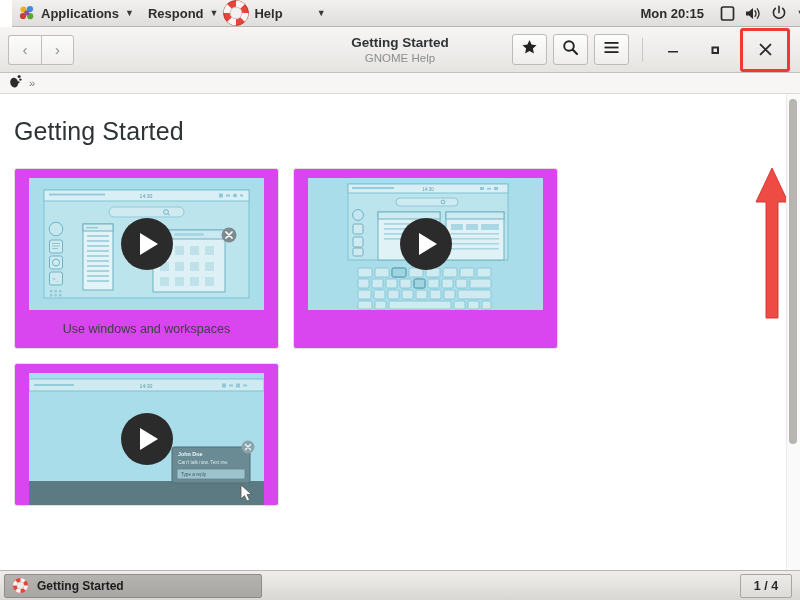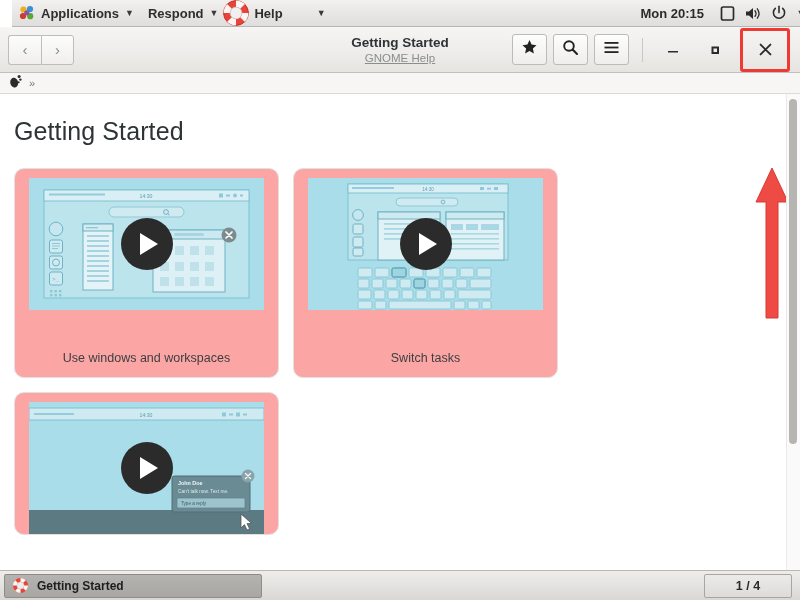--- a/index.html
+++ b/index.html
@@ -55,21 +55,21 @@
     color: #8a8a8a; font-size: 15px;
   }
   .nav-group .btn:first-child { border-radius: 3px 0 0 3px; border-right: none; }
   .nav-group .btn:last-child { border-radius: 0 3px 3px 0; }
   .title-block {
     position: absolute; left: 0; right: 0; top: 0; height: 46px;
     display: flex; flex-direction: column; align-items: center; justify-content: center;
     pointer-events: none;
   }
   .title-main { font-size: 13.5px; font-weight: bold; color: #2e3436; line-height: 16px; }
-  .title-sub { font-size: 11.5px; color: #8b8e8f; line-height: 14px; text-decoration: underline; }
+  .title-sub { font-size: 11.5px; color: #8b8e8f; line-height: 14px; }
   .hb-right { margin-left: auto; display: flex; align-items: center; z-index: 2; }
   .tool-btn {
     width: 35px; height: 31px; margin-left: 6px;
     background: linear-gradient(to bottom, #fdfdfd, #efeeec);
     border: 1px solid #bdbbb7; border-radius: 3px;
     display: flex; align-items: center; justify-content: center;
     color: #2b2b2b;
   }
   .hb-sep { width: 1px; height: 24px; background: #c9c7c4; margin: 0 9px 0 13px; }
   .wm-btn {
@@ -99,23 +99,23 @@
   }
   .page-title {
     font-size: 25px; color: #2e3436; font-weight: normal;
     padding: 23px 0 0 14px; letter-spacing: .1px;
   }
   .card-grid {
     display: flex; flex-wrap: wrap; gap: 14px; padding: 22px 0 0 14px;
     width: 570px;
   }
   .card {
-    width: 265px; background: #fca5a5; border: 1px solid #e2e0de;
-    border-radius: 10px; padding: 9px 9px 0 9px;
-    display: flex; flex-direction: column; align-items: center; gap: 29px;
+    width: 265px; background: #d946ef; border: 1px solid #e2e0de;
+    border-radius: 3px; padding: 9px 9px 0 9px;
+    display: flex; flex-direction: column; align-items: center;
   }
   .thumb {
     width: 235px; height: 132px; background: #a9dde9;
     position: relative; overflow: hidden;
   }
   .card-label {
     font-size: 12.5px; color: #3b3f40; padding: 12px 0 12px 0; text-align: center;
   }
   .play {
     position: absolute; left: 50%; top: 50%; transform: translate(-50%,-50%);
@@ -151,21 +151,21 @@
   .task-button {
     display: flex; align-items: center; gap: 8px;
     width: 258px; height: 24px; padding: 0 7px;
     background: linear-gradient(to bottom, #b5b3b0, #a9a7a4);
     border: 1px solid #8e8c89; border-radius: 2px;
     font-size: 12px; font-weight: bold; color: #1d1d1d;
     overflow: hidden; white-space: nowrap;
   }
   .ws-indicator {
     margin-left: auto; margin-right: 4px;
-    width: 88px; height: 24px;
+    width: 52px; height: 24px;
     background: linear-gradient(to bottom, #eceae8, #dedcd9);
     border: 1px solid #a8a6a3; border-radius: 2px;
     display: flex; align-items: center; justify-content: center;
     font-size: 12.5px; font-weight: bold; color: #2a2a2a;
   }
 
   .lifebuoy { width: 17px; height: 17px; }
 </style>
 </head>
 <body>
@@ -471,21 +471,20 @@
                 <rect x="81" y="123" width="62" height="8" rx="1.5"></rect>
                 <rect x="146" y="123" width="11" height="8" rx="1.5"></rect>
                   <rect x="160" y="123" width="11" height="8" rx="1.5"></rect>
                 <rect x="174" y="123" width="9" height="8" rx="1.5"></rect>
               </g>
               <rect x="84" y="90" width="14" height="9" rx="1.5" fill="#9fd4e1" stroke="#4e93a6" stroke-width="1"></rect>
               <rect x="106" y="101" width="11" height="9" rx="1.5" fill="#9fd4e1" stroke="#4e93a6" stroke-width="1"></rect>
             </svg>
             <div class="play"></div>
           </div>
-          <div class="card-label">Switch tasks</div>
         </div>
 
         <div class="card">
           <div class="thumb">
             <svg width="235" height="132" viewBox="0 0 235 132">
               <rect x="0" y="6" width="235" height="12" fill="#cfeaf1" stroke="#7fc3d2" stroke-width="1"></rect>
               <rect x="5" y="11" width="40" height="2" fill="#93ccda"></rect>
               <text x="117" y="15" font-size="5.2" fill="#5e9fae" text-anchor="middle" font-family="Liberation Sans">14:30</text>
               <rect x="193" y="10.5" width="4" height="4" fill="#8fc9d7"></rect>
               <rect x="200" y="11.5" width="4" height="2" fill="#8fc9d7"></rect>

